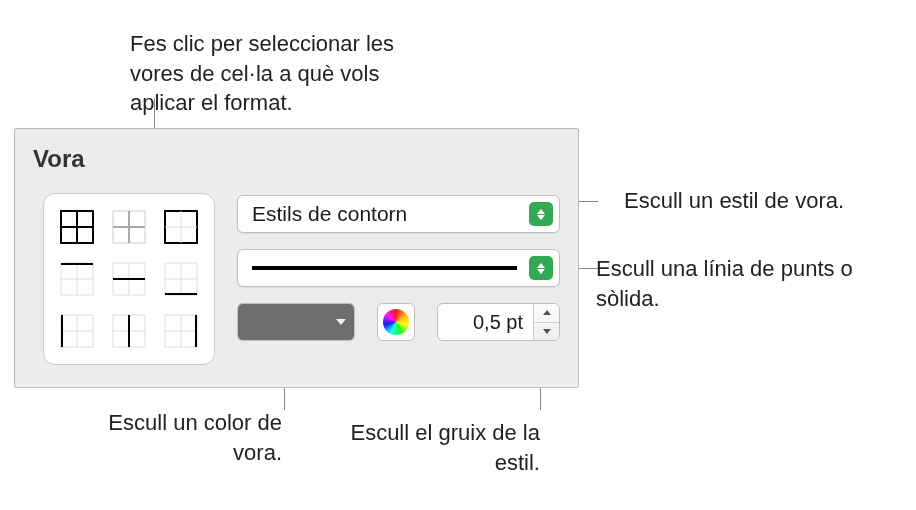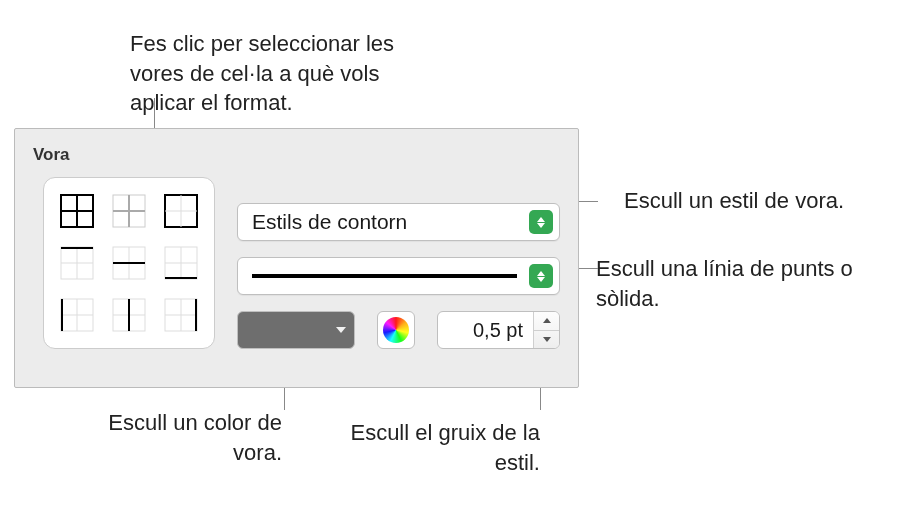--- a/index.html
+++ b/index.html
@@ -26,28 +26,28 @@
       top: 128px;
       width: 565px;
       height: 260px;
       background: #ececec;
       border: 1px solid #bbb;
       border-radius: 2px;
       padding: 16px 18px;
     }
     .section-title {
       font-weight: 600;
-      font-size: 17px;
+      font-size: 24px;
       color: #333;
-      margin-bottom: 12px;
+      margin-bottom: 20px;
     }
     .panel-body {
       display: flex;
       gap: 22px;
-      align-items: flex-end;
+      align-items: flex-start;
       padding-left: 10px;
     }
     .border-grid {
       background: #fff;
       border: 1px solid #ccc;
       border-radius: 12px;
       padding: 10px;
       display: grid;
       grid-template-columns: repeat(3, 46px);
       grid-template-rows: repeat(3, 46px);

